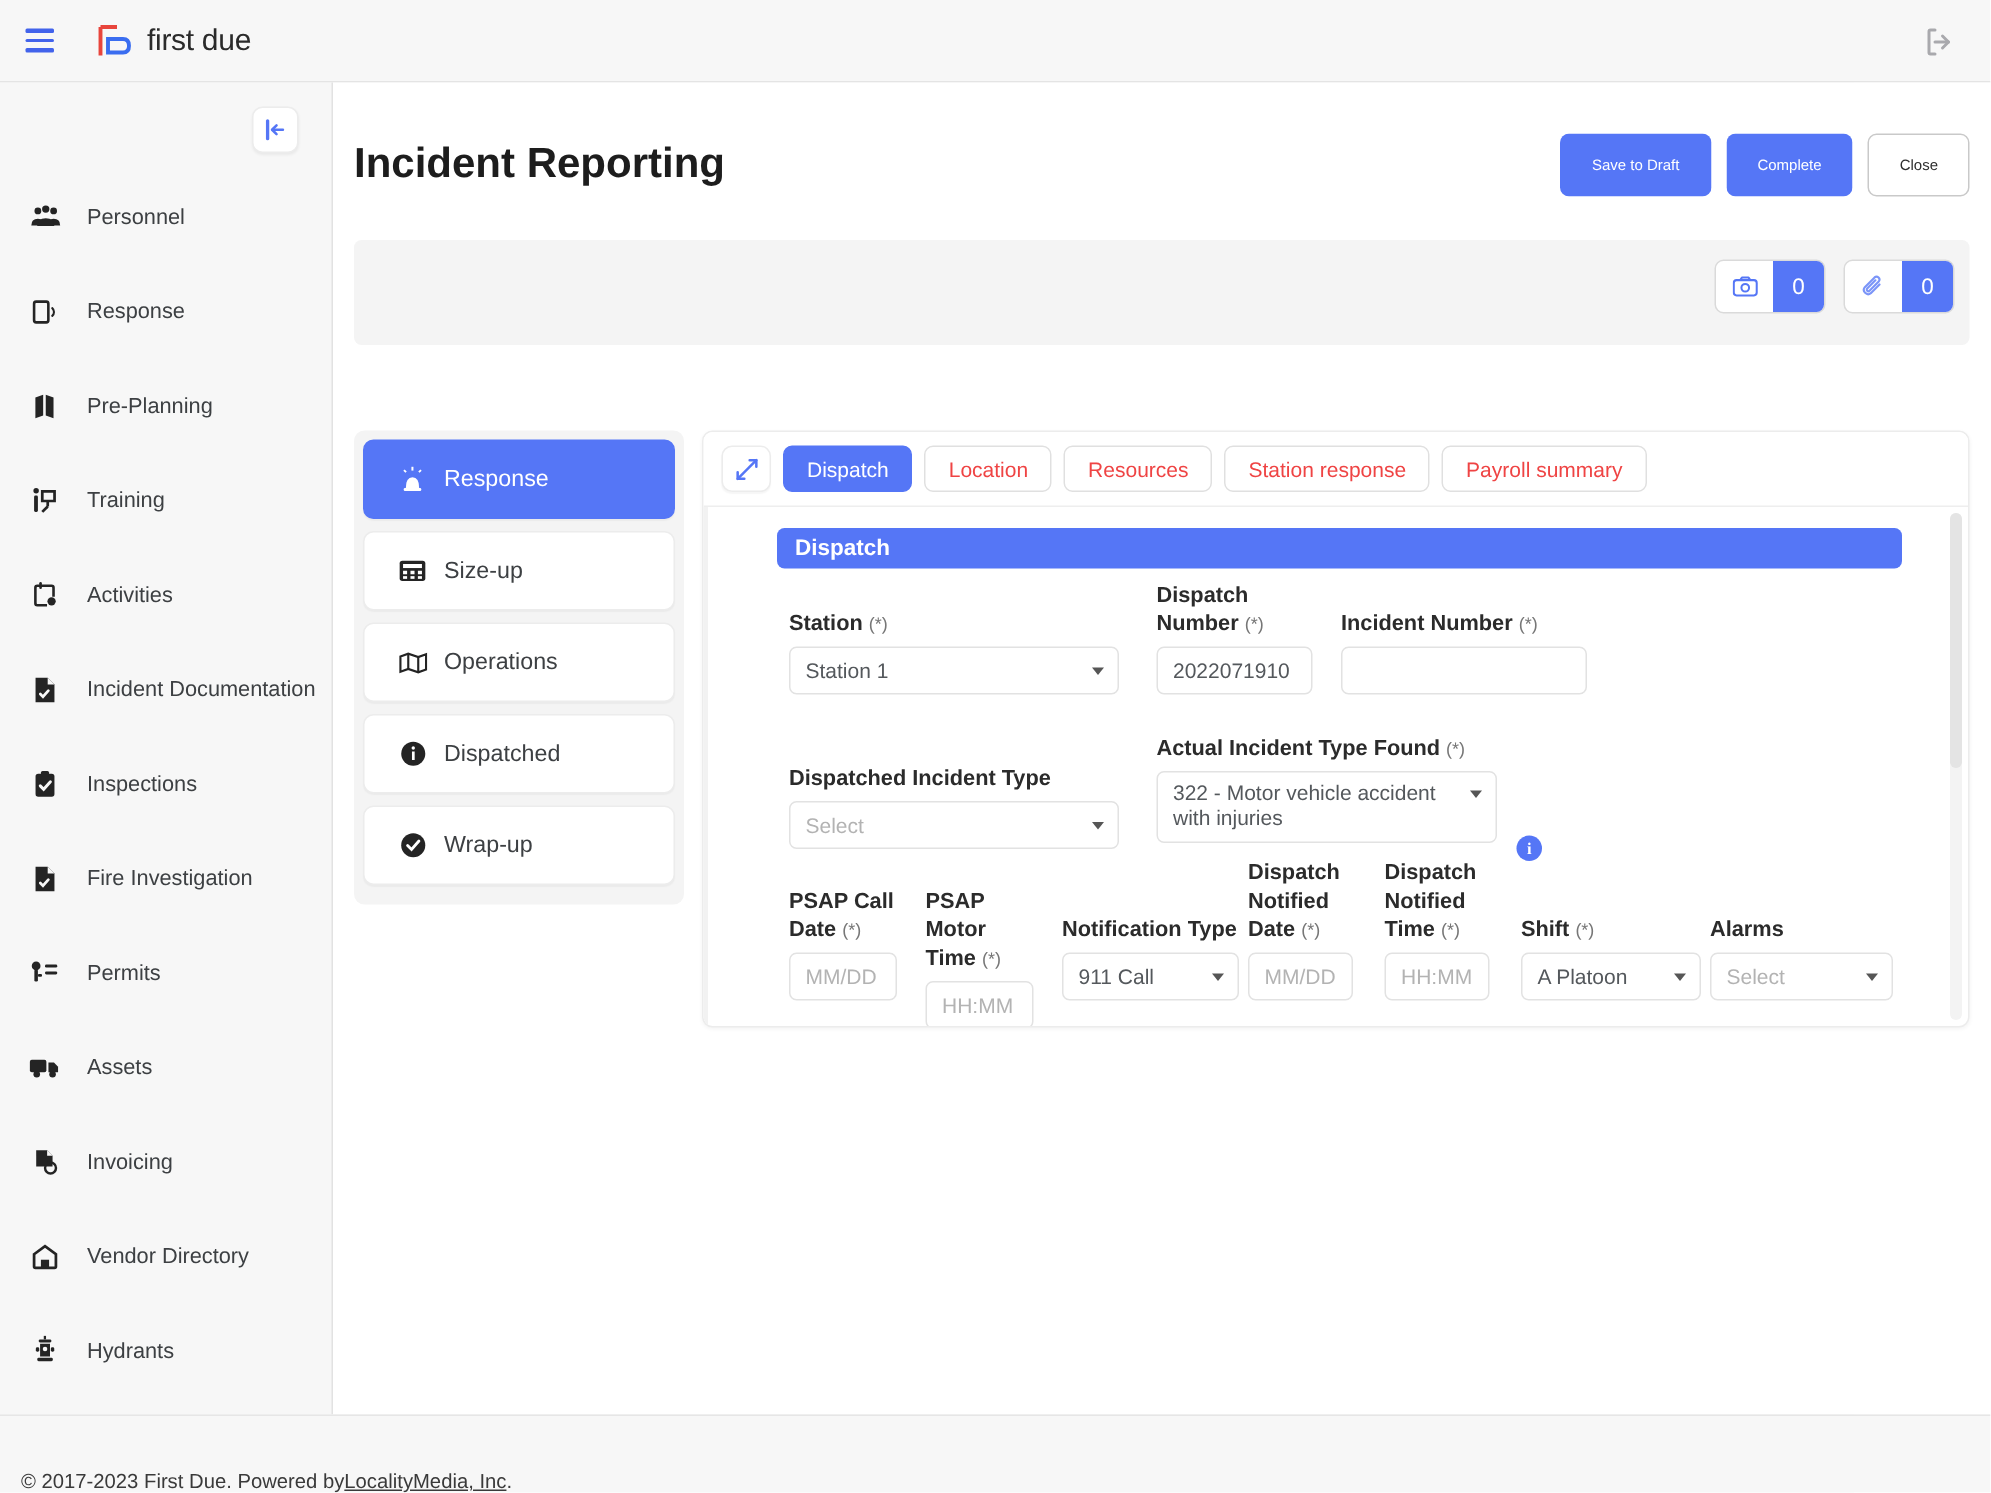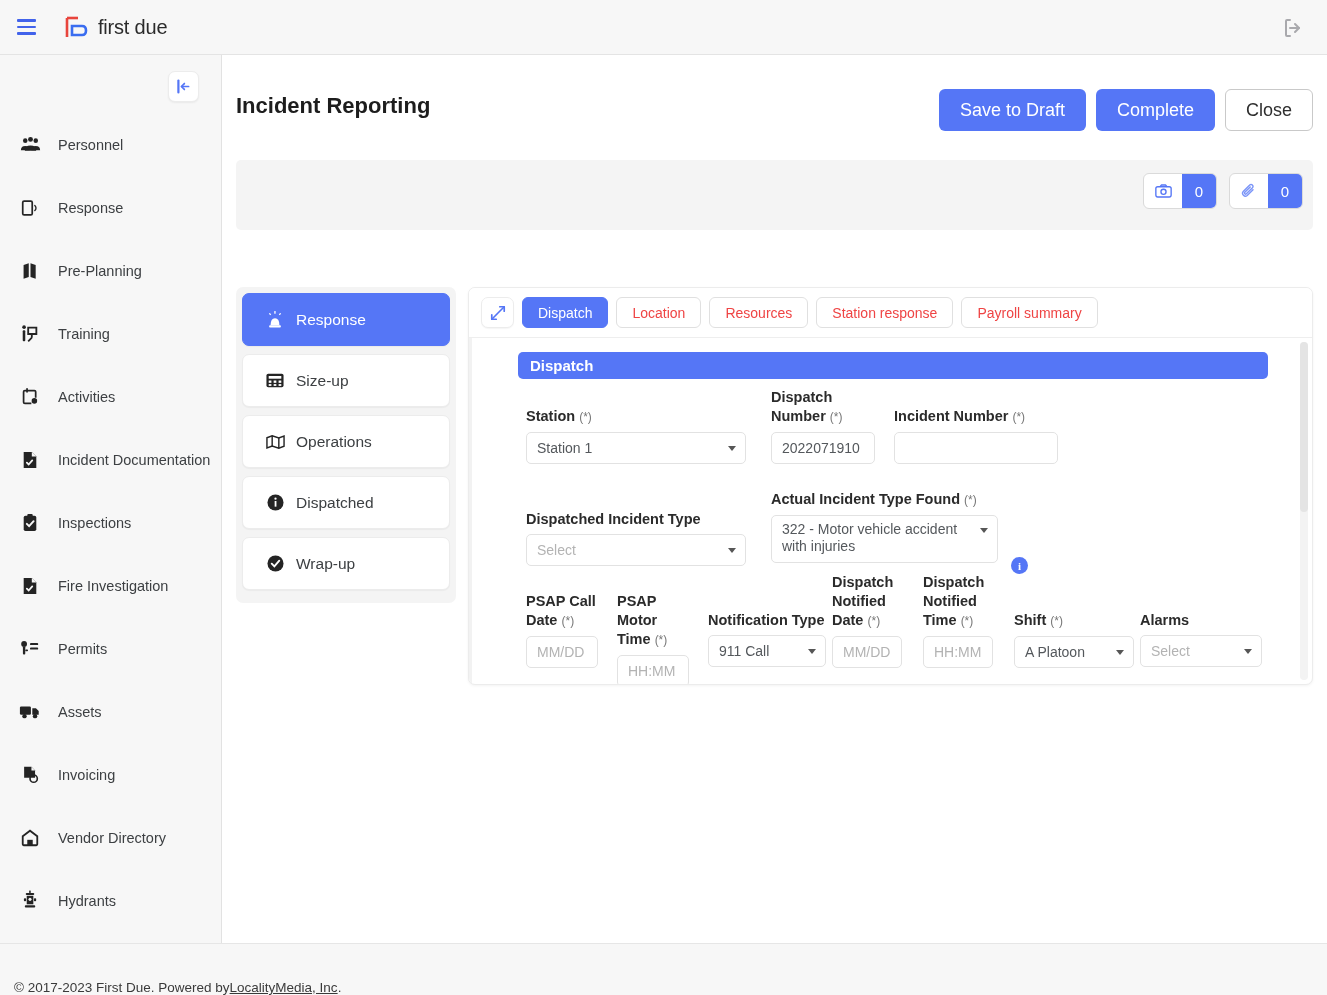--- a/index.html
+++ b/index.html
@@ -96,29 +96,29 @@
     width: 1105px; height: 888px;
     background: #ffffff;
     padding: 0;
   }
   .page-head {
     position: absolute; top: 34px; left: 14px; right: 14px;
     height: 46px;
   }
   .page-title {
     position: absolute; left: 0; top: 4px;
-    font-size: 22px; font-weight: bold; color: #1d1d1d;
+    font-size: 28px; font-weight: bold; color: #1d1d1d;
   }
   .head-actions {
     position: absolute; right: 0; top: 0;
     display: flex; gap: 10px;
   }
   .btn {
     height: 42px; border-radius: 6px;
-    font-size: 18px; padding: 0 20px;
+    font-size: 10px; padding: 0 20px;
     display: flex; align-items: center; justify-content: center;
     cursor: pointer; border: 1px solid transparent;
     white-space: nowrap;
   }
   .btn-primary { background: #5576f6; color: #fff; }
   .btn-outline { background: #fff; color: #2e2e2e; border: 1px solid #c9c9c9; }
 
   .counter-bar {
     position: absolute; top: 105px; left: 14px;
     width: 1077px; height: 70px;

